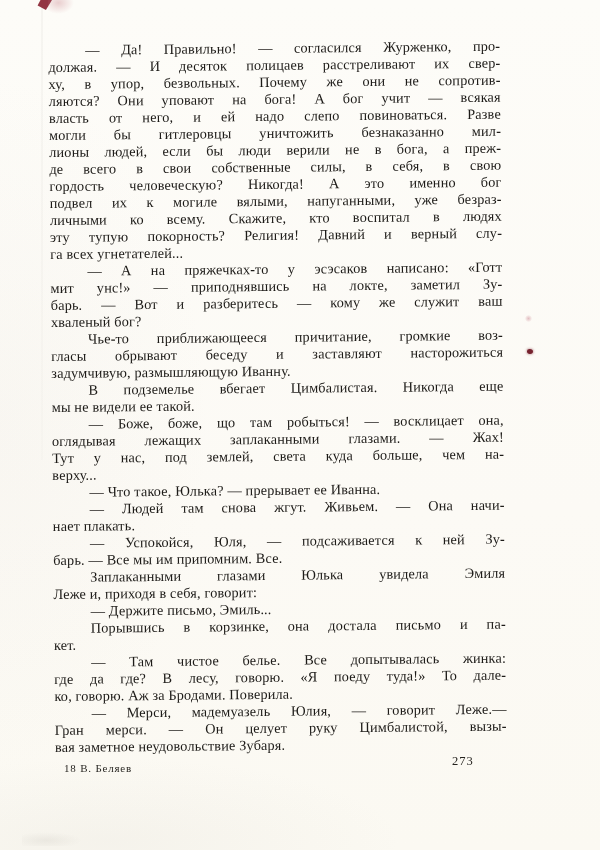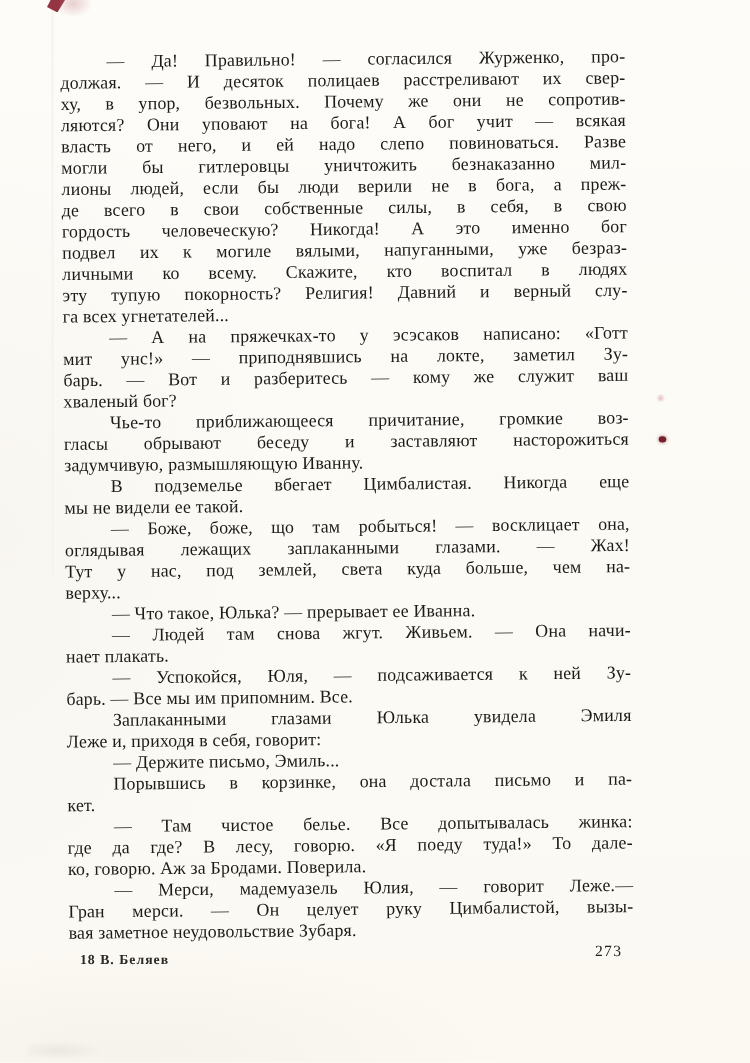--- a/index.html
+++ b/index.html
@@ -56,30 +56,28 @@
   .line.plast {
     text-align-last: left;
   }
   .printers-mark {
     position: absolute;
     left: 64px;
     top: 762px;
     font-size: 11px;
     letter-spacing: 0.8px;
     color: #2b2925;
-    font-weight: bold;
   }
   .page-number {
     position: absolute;
     left: 452px;
     top: 754px;
     font-size: 12.5px;
     letter-spacing: 1px;
     color: #23211d;
-    margin-left: 24px;
   }
   
   .ink-mark-top {
     position: absolute;
     left: 36px;
     top: 0;
     width: 16px;
     height: 10px;
     background: #8a2433;
     clip-path: polygon(28% 0, 100% 0, 62% 100%, 10% 55%);

